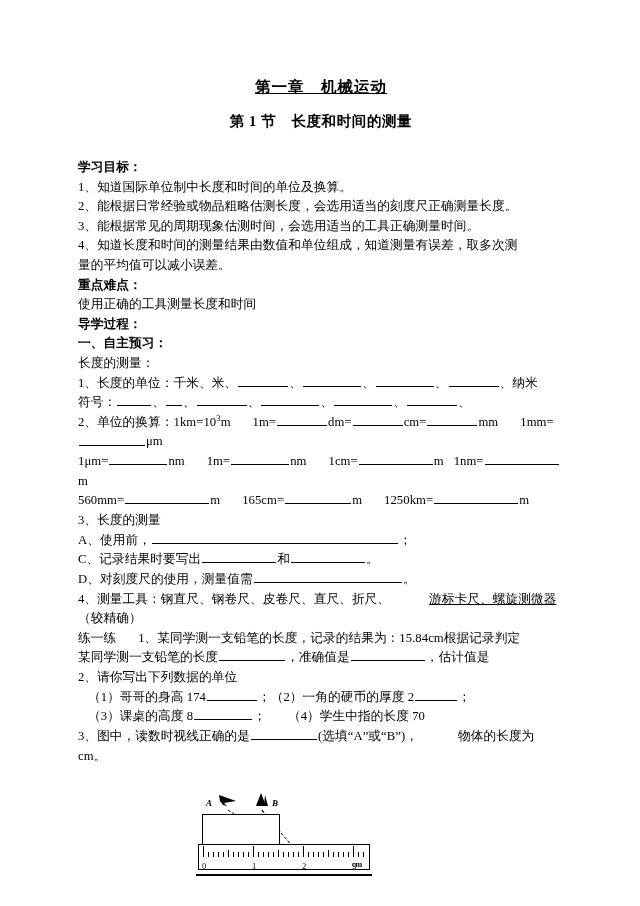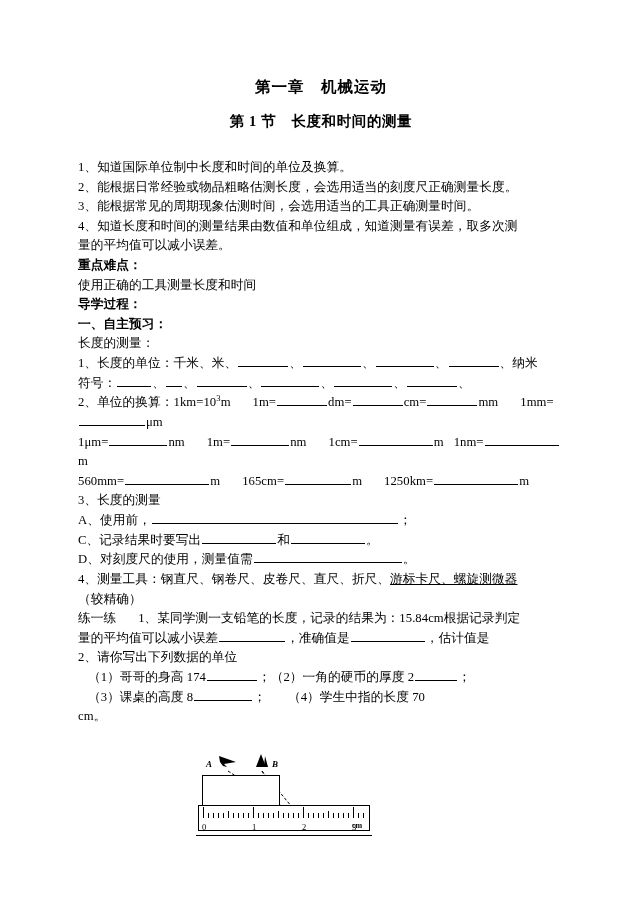--- a/index.html
+++ b/index.html
@@ -22,20 +22,21 @@
     box-sizing: border-box;
     padding: 78px 76px 0 78px;
   }
   .doc-title {
     text-align: center;
     font-size: 15.5px;
     font-weight: bold;
     letter-spacing: 1px;
     margin: 0 0 16px 0;
     line-height: 1.2;
+    text-decoration: underline;
   }
   .doc-subtitle {
     text-align: center;
     font-size: 14.5px;
     font-weight: bold;
     letter-spacing: 0.6px;
     margin: 0 0 28px 0;
     line-height: 1.2;
   }
   .line {
@@ -43,20 +44,21 @@
     line-height: 19.6px;
     margin: 0;
     white-space: pre-wrap;
     letter-spacing: 0.05px;
   }
   .bold {
     font-weight: bold;
   }
   .u {
     text-decoration: underline;
+    margin-left: 39px;
   }
   .blank {
     display: inline-block;
     border-bottom: 1px solid #000;
     vertical-align: baseline;
     height: 0.95em;
     margin: 0 1px;
   }
   .b2  { width: 16px; }
   .b4  { width: 34px; }
@@ -157,20 +159,21 @@
   }
 </style>
 </head>
 <body>
 
 <div class="page">
 
   <h1 class="doc-title">第一章　机械运动</h1>
   <h2 class="doc-subtitle">第 1 节　长度和时间的测量</h2>
 
+  <p class="line bold">学习目标：</p>
   <p class="line">1、知道国际单位制中长度和时间的单位及换算。</p>
   <p class="line">2、能根据日常经验或物品粗略估测长度，会选用适当的刻度尺正确测量长度。</p>
   <p class="line">3、能根据常见的周期现象估测时间，会选用适当的工具正确测量时间。</p>
   <p class="line">4、知道长度和时间的测量结果由数值和单位组成，知道测量有误差，取多次测</p>
   <p class="line">量的平均值可以减小误差。</p>
 
   <p class="line bold">重点难点：</p>
   <p class="line">使用正确的工具测量长度和时间</p>
 
   <p class="line bold">导学过程：</p>
@@ -193,26 +196,27 @@
 
 
   <p class="line"><span>C、记录结果时要写出</span><span class="blank b9"></span><span>和</span><span class="blank b9"></span><span>。</span></p>
 
   <p class="line"><span>D、对刻度尺的使用，测量值需</span><span class="blank b-med"></span><span>。</span></p>
 
   <p class="line"><span>4、测量工具：钢直尺、钢卷尺、皮卷尺、直尺、折尺、</span><span class="u">游标卡尺、螺旋测微器</span></p>
   <p class="line">（较精确）</p>
 
   <p class="line"><span>练一练</span><span class="sp-m"></span><span>1、某同学测一支铅笔的长度，记录的结果为：15.84cm根据记录判定</span></p>
-  <p class="line"><span>量的平均值可以减小误差</span><span class="blank b8"></span><span>，准确值是</span><span class="blank b9"></span><span>，估计值是</span></p>
+  <p class="line"><span>某同学测一支铅笔的长度</span><span class="blank b8"></span><span>，准确值是</span><span class="blank b9"></span><span>，估计值是</span></p>
 
   <p class="line">2、请你写出下列数据的单位</p>
   <p class="line"><span class="sp-s"></span><span>（1）哥哥的身高 174</span><span class="blank b6"></span><span>；</span><span>（2）一角的硬币的厚度 2</span><span class="blank b5"></span><span>；</span></p>
   <p class="line"><span class="sp-s"></span><span>（3）课桌的高度 8</span><span class="blank b7"></span><span>；</span><span class="sp-m"></span><span>（4）学生中指的长度 70</span></p>
 
+  <p class="line"><span>3、图中，读数时视线正确的是</span><span class="blank b8"></span><span>(选填“A”或“B”)，</span><span class="sp-l"></span><span>物体的长度为</span></p>
   <p class="line">cm。</p>
 
   <div class="figure">
     <div class="fig-inner">
 
       <span class="eye-label" style="left:16px; top:24px;">A</span>
       <span class="eye" style="left:28px; top:18px;">
         <svg width="20" height="16" viewBox="0 0 20 16">
           <path d="M1 3 L18 9 L6 11 L9 14 L5 13 L2 9 Z" fill="#000"></path>
         </svg>

